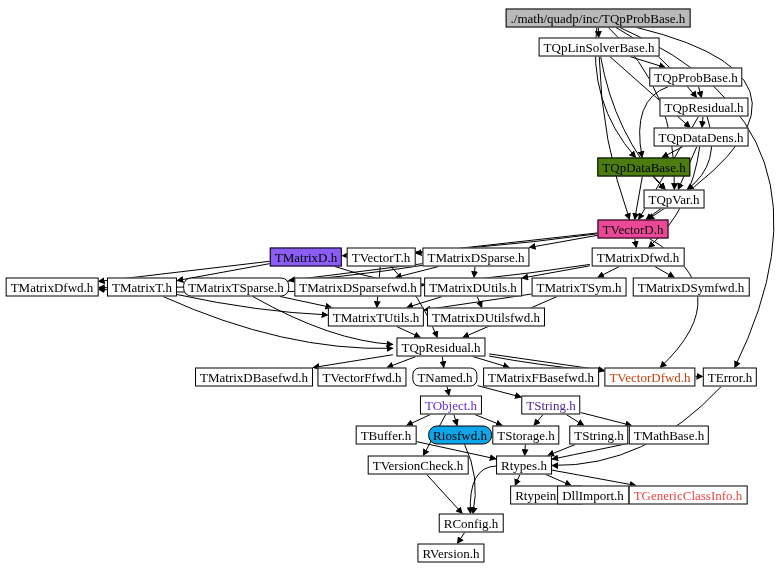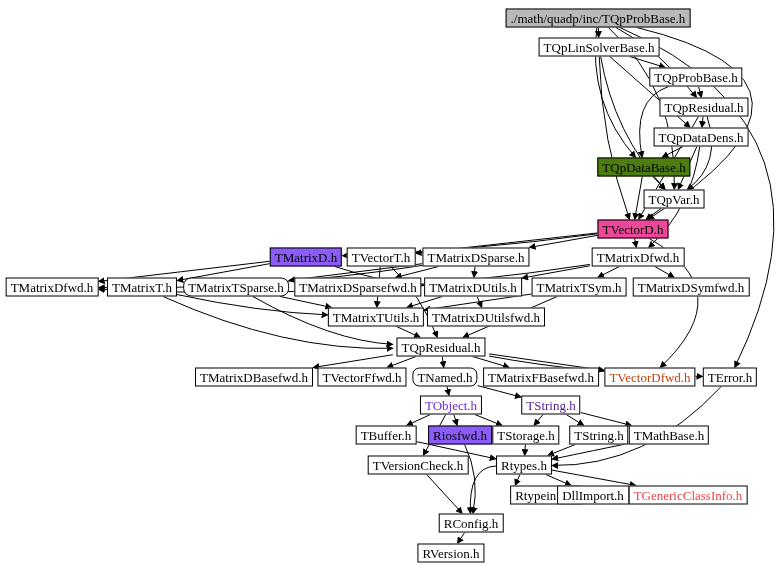--- a/index.html
+++ b/index.html
@@ -127,21 +127,21 @@
     <div class="node" style="left: 441px; top: 347px; background: rgb(255, 255, 255); border-color: rgb(0, 0, 0); color: rgb(0, 0, 0);">TQpResidual.h</div>
     <div class="node" style="left: 254px; top: 377px; background: rgb(255, 255, 255); border-color: rgb(0, 0, 0); color: rgb(0, 0, 0);">TMatrixDBasefwd.h</div>
     <div class="node" style="left: 362px; top: 377px; background: rgb(255, 255, 255); border-color: rgb(0, 0, 0); color: rgb(0, 0, 0);">TVectorFfwd.h</div>
     <div class="node" style="left: 445px; top: 377px; background: rgb(255, 255, 255); border-color: rgb(0, 0, 0); color: rgb(0, 0, 0); border-radius: 7px;">TNamed.h</div>
     <div class="node" style="left: 541px; top: 377px; background: rgb(255, 255, 255); border-color: rgb(0, 0, 0); color: rgb(0, 0, 0);">TMatrixFBasefwd.h</div>
     <div class="node" style="left: 650px; top: 377px; background: rgb(255, 255, 255); border-color: rgb(0, 0, 0); color: #c2410c;">TVectorDfwd.h</div>
     <div class="node" style="left: 730px; top: 377px; background: rgb(255, 255, 255); border-color: rgb(0, 0, 0); color: rgb(0, 0, 0);">TError.h</div>
     <div class="node" style="left: 451px; top: 405px; background: rgb(255, 255, 255); border-color: rgb(0, 0, 0); color: #6d28d9;">TObject.h</div>
     <div class="node" style="left: 551px; top: 405px; background: rgb(255, 255, 255); border-color: rgb(0, 0, 0); color: #4c1d95;">TString.h</div>
     <div class="node" style="left: 386px; top: 435px; background: rgb(255, 255, 255); border-color: rgb(0, 0, 0); color: rgb(0, 0, 0);">TBuffer.h</div>
-    <div class="node" style="left: 460px; top: 435px; background: #8b5cf6; border-color: rgb(0, 0, 0); color: rgb(0, 0, 0);">Riosfwd.h</div>
+    <div class="node" style="left: 460px; top: 435px; background: #0ea5e9; border-color: rgb(0, 0, 0); color: rgb(0, 0, 0); border-radius: 9px;">Riosfwd.h</div>
     <div class="node" style="left: 526px; top: 435px; background: rgb(255, 255, 255); border-color: rgb(0, 0, 0); color: rgb(0, 0, 0);">TStorage.h</div>
     <div class="node" style="left: 599px; top: 435px; background: rgb(255, 255, 255); border-color: rgb(0, 0, 0); color: rgb(0, 0, 0);">TString.h</div>
     <div class="node" style="left: 669px; top: 435px; background: rgb(255, 255, 255); border-color: rgb(0, 0, 0); color: rgb(0, 0, 0);">TMathBase.h</div>
     <div class="node" style="left: 418px; top: 465px; background: rgb(255, 255, 255); border-color: rgb(0, 0, 0); color: rgb(0, 0, 0);">TVersionCheck.h</div>
     <div class="node" style="left: 524px; top: 465px; background: rgb(255, 255, 255); border-color: rgb(0, 0, 0); color: rgb(0, 0, 0);">Rtypes.h</div>
     <div class="node" style="left: 511px; top: 495px; background: rgb(255, 255, 255); border-color: rgb(0, 0, 0); color: rgb(0, 0, 0); margin-left: 35px;">Rtypeinfo.h</div>
     <div class="node" style="left: 593px; top: 495px; background: rgb(255, 255, 255); border-color: rgb(0, 0, 0); color: rgb(0, 0, 0);">DllImport.h</div>
     <div class="node" style="left: 688px; top: 495px; background: rgb(255, 255, 255); border-color: rgb(0, 0, 0); color: #ef4444;">TGenericClassInfo.h</div>
     <div class="node" style="left: 471px; top: 523px; background: rgb(255, 255, 255); border-color: rgb(0, 0, 0); color: rgb(0, 0, 0);">RConfig.h</div>
     <div class="node" style="left: 451px; top: 553px; background: rgb(255, 255, 255); border-color: rgb(0, 0, 0); color: rgb(0, 0, 0);">RVersion.h</div>

